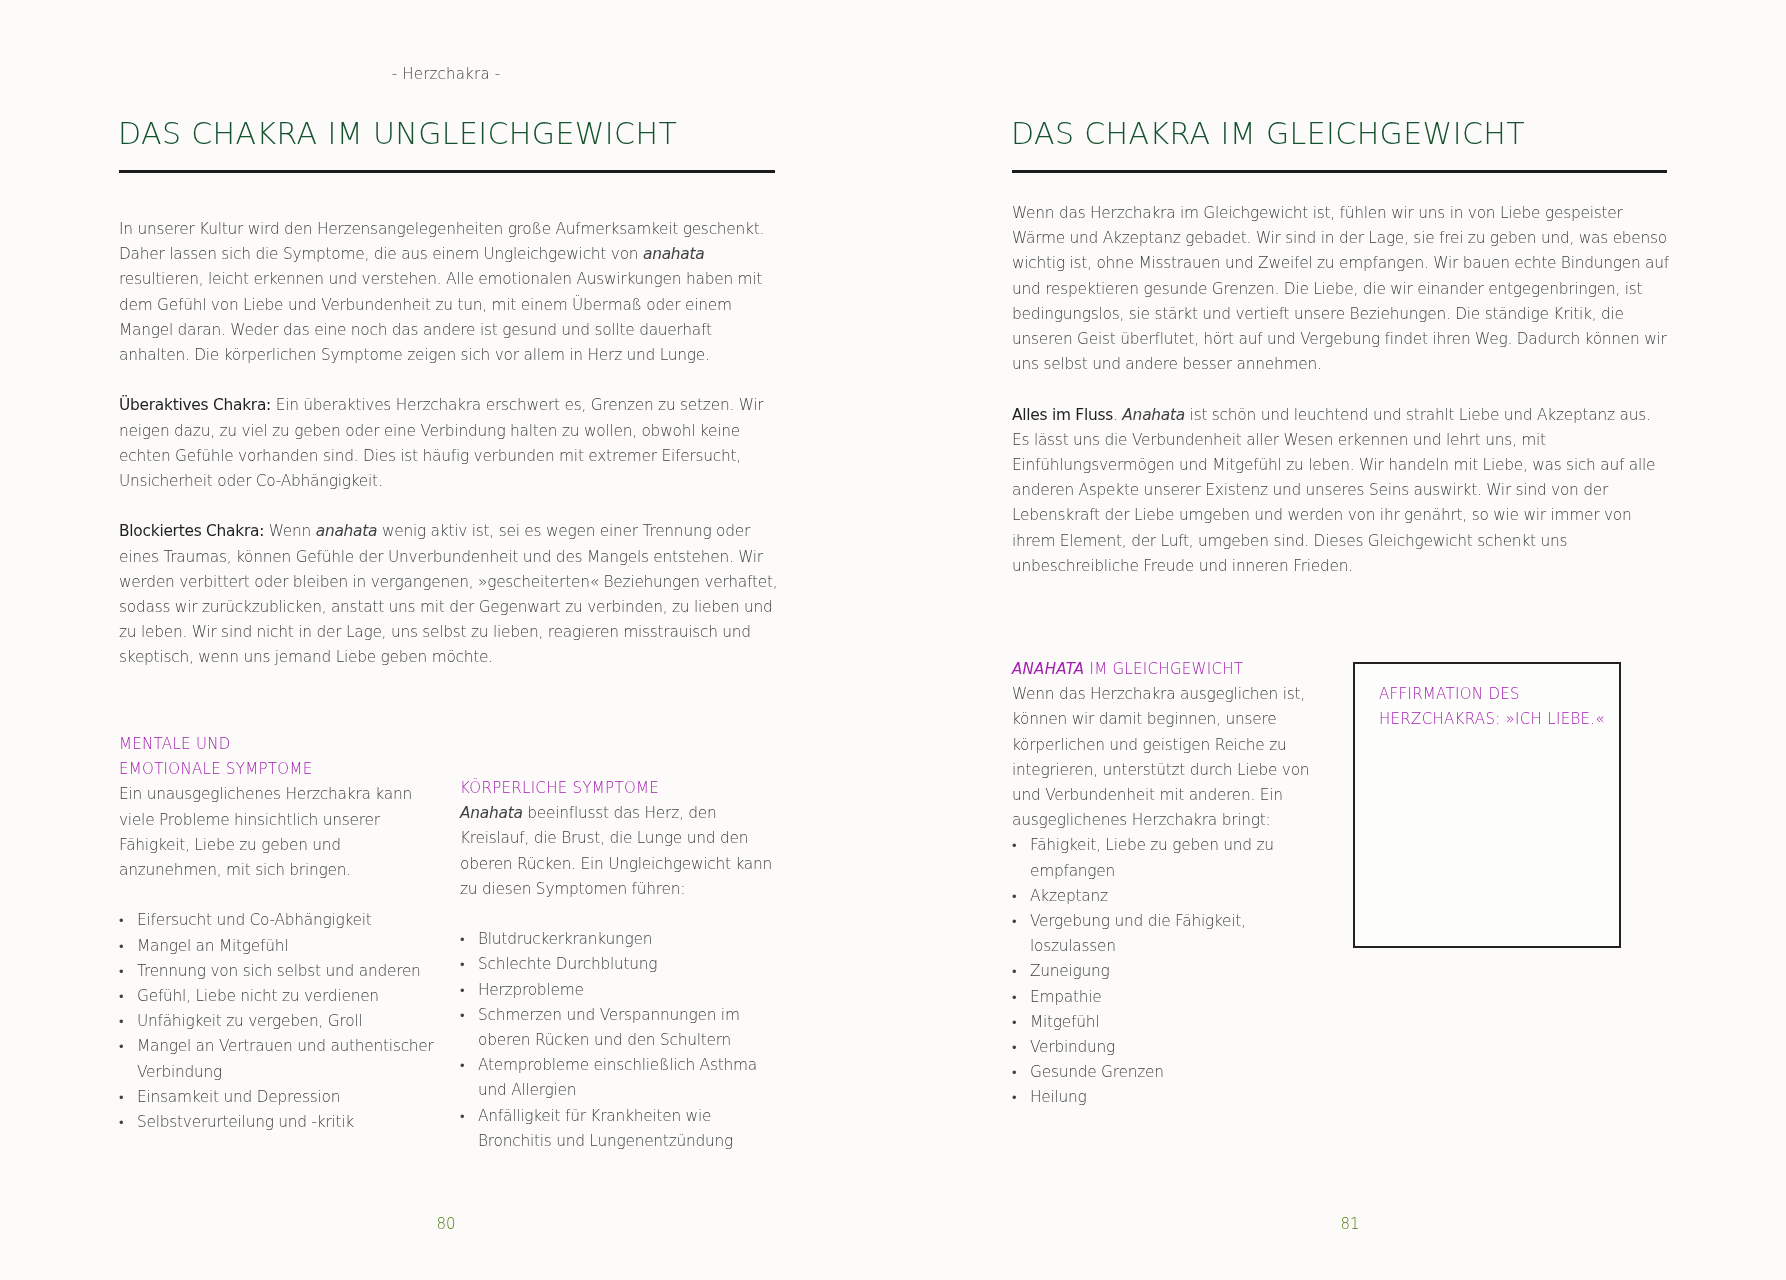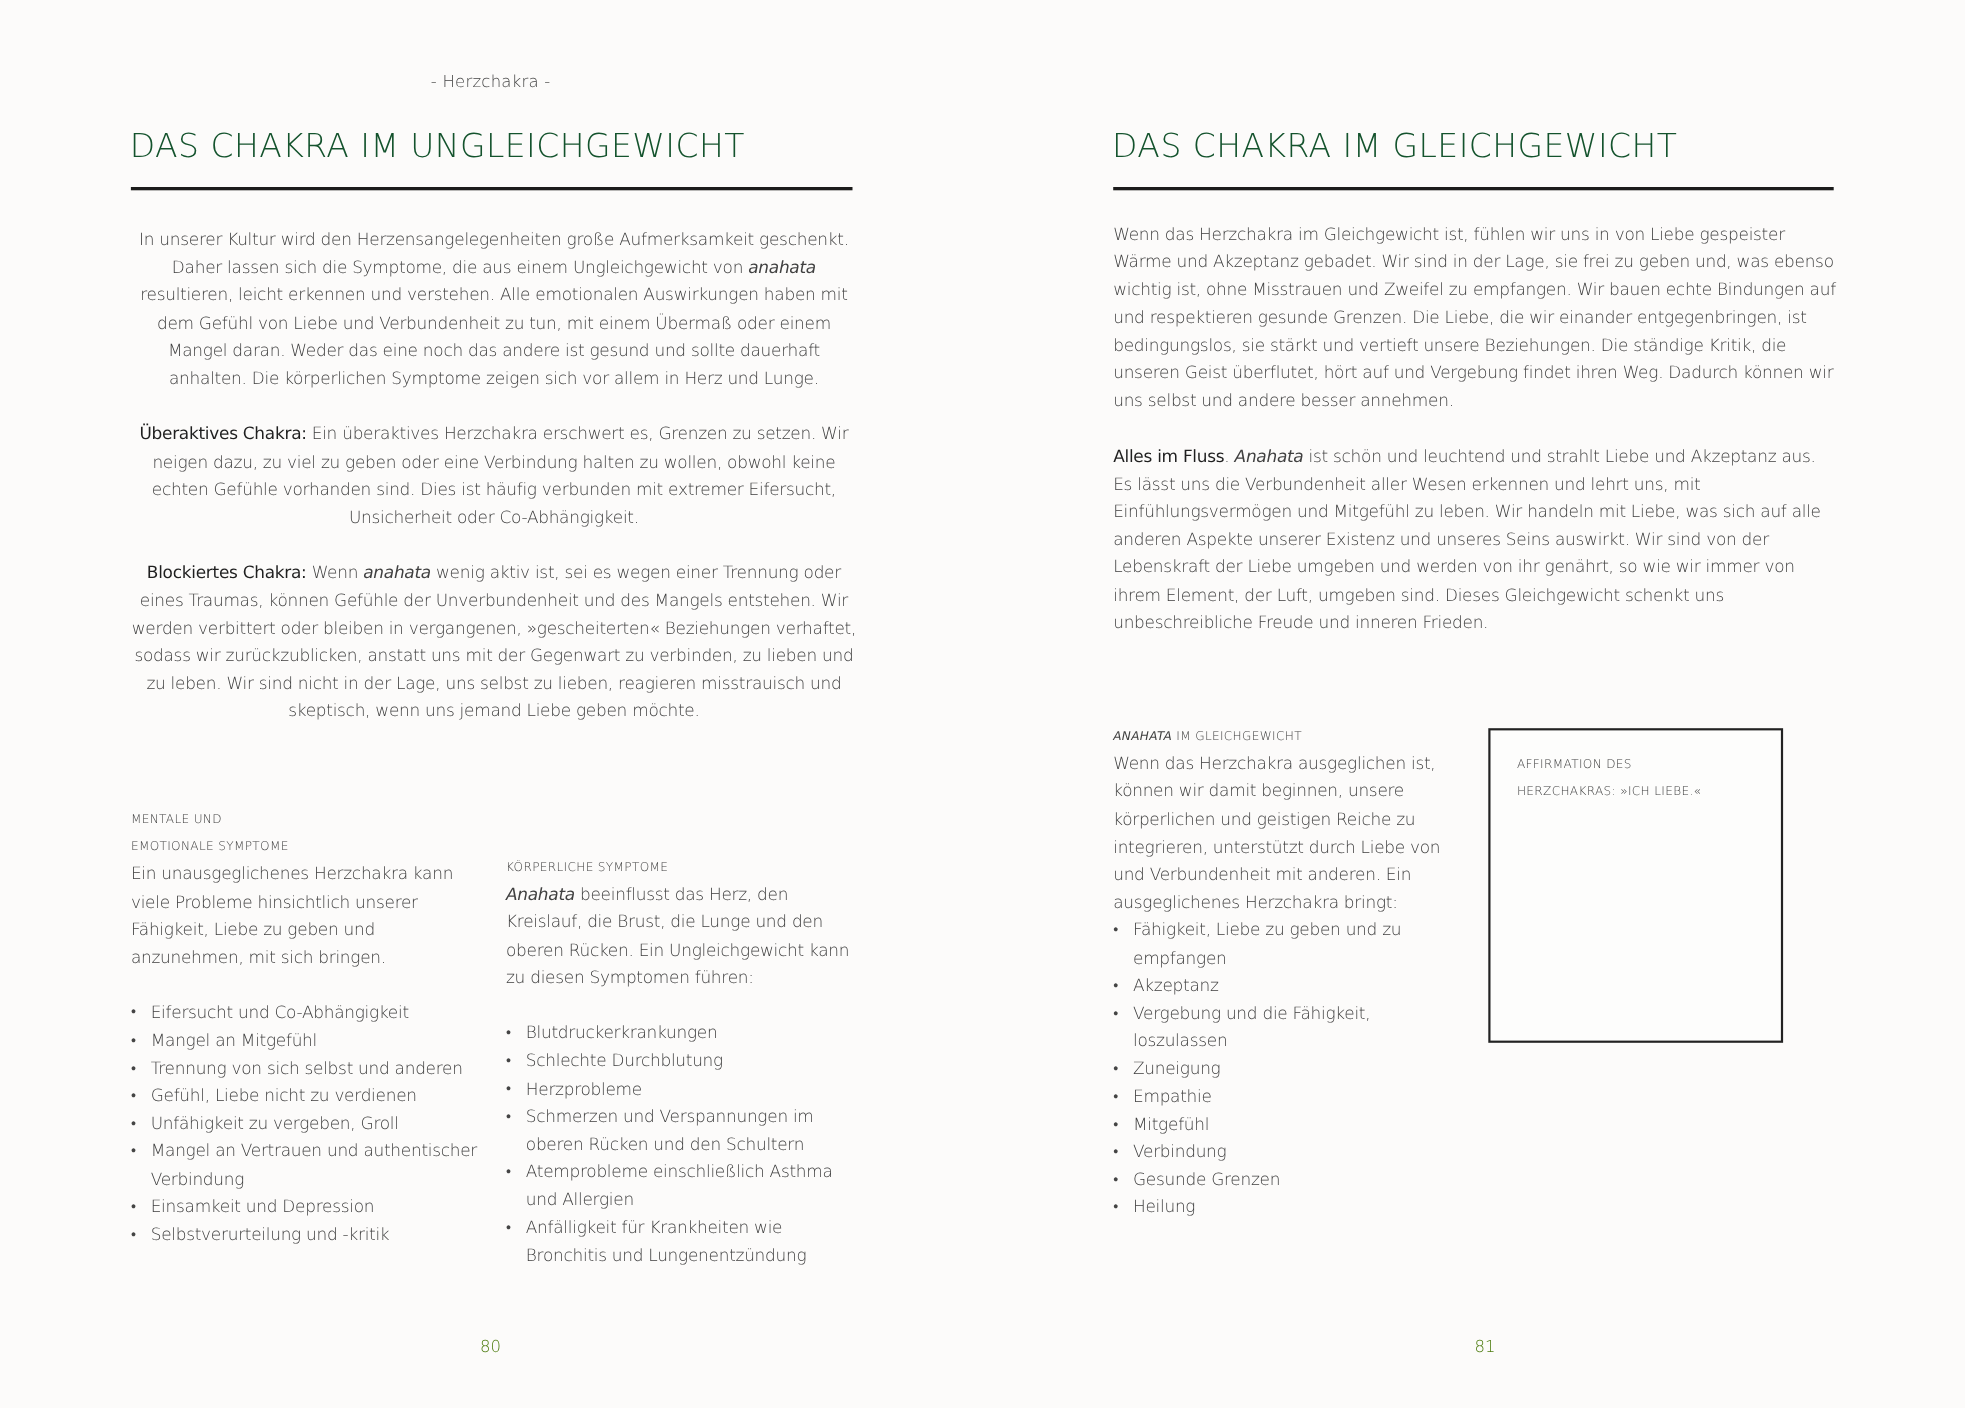--- a/index.html
+++ b/index.html
@@ -23,21 +23,21 @@
   .rule { height: 3px; background: #1c1c1c; }
   .body-text {
     font-size: 15.4px; line-height: 25.2px; color: #404040;
     letter-spacing: -0.25px; font-weight: 300;
   }
   .body-text p { margin: 0 0 25.2px 0; }
   .body-text p.last { margin-bottom: 0; }
   .lead { color: #1f1f1f; font-weight: normal; }
   em { font-style: italic; }
   .caps-head {
-    font-size: 11px; line-height: 25.2px; color: #404040;
+    font-size: 15px; line-height: 25.2px; color: #a21caf;
     letter-spacing: 0.3px; text-transform: none;
   }
   ul.bullets { list-style: none; margin: 0; padding: 0; }
   ul.bullets li { position: relative; padding-left: 18px; }
   ul.bullets li::before {
     content: "\2022"; position: absolute; left: 0; top: 0; font-size: 13px; color: #444;
   }
   .gap { height: 25.2px; }
   .affirm-box {
     border: 2.5px solid #222; box-sizing: border-box; background: #fdfdfc;
@@ -47,21 +47,21 @@
 </head>
 <body>
 
 <div class="spread">
 
   <div class="abs running-head" style="left:446px; top:65px;">- Herzchakra -</div>
 
   <div class="abs title" style="left:118px; top:116px;">DAS CHAKRA IM UNGLEICHGEWICHT</div>
   <div class="abs rule" style="left:119px; top:170px; width:656px;"></div>
 
-  <div class="abs body-text" style="left:119px; top:206px; width:660px;text-align:center;">
+  <div class="abs body-text" style="left:119px; top:217px; width:660px;">
     <p><span>In unserer Kultur wird den Herzensangelegenheiten große Aufmerksamkeit geschenkt. Daher lassen sich die Symptome, die aus einem Ungleichgewicht von</span> <em>anahata</em><span> resultieren, leicht erkennen und verstehen. Alle emotionalen Auswirkungen haben mit dem Gefühl von Liebe und Verbundenheit zu tun, mit einem Übermaß oder einem Mangel daran. Weder das eine noch das andere ist gesund und sollte dauerhaft anhalten. Die körperlichen Symptome zeigen sich vor allem in Herz und Lunge.</span></p>
     <p><span class="lead">Überaktives Chakra:</span><span> Ein überaktives Herzchakra erschwert es, Grenzen zu setzen. Wir neigen dazu, zu viel zu geben oder eine Verbindung halten zu wollen, obwohl keine echten Gefühle vorhanden sind. Dies ist häufig verbunden mit extremer Eifersucht, Unsicherheit oder Co-Abhängigkeit.</span></p>
     <p class="last"><span class="lead">Blockiertes Chakra:</span><span> Wenn </span><em>anahata</em><span> wenig aktiv ist, sei es wegen einer Trennung oder eines Traumas, können Gefühle der Unverbundenheit und des Mangels entstehen. Wir werden verbittert oder bleiben in vergangenen, »gescheiterten« Beziehungen verhaftet, sodass wir zurückzublicken, anstatt uns mit der Gegenwart zu verbinden, zu lieben und zu leben. Wir sind nicht in der Lage, uns selbst zu lieben, reagieren misstrauisch und skeptisch, wenn uns jemand Liebe geben möchte.</span></p>
   </div>
 
   <div class="abs body-text" style="left:119px; top:732px; width:320px;">
     <div class="caps-head">
       <div>MENTALE UND</div>
       <div>EMOTIONALE SYMPTOME</div>
     </div>

